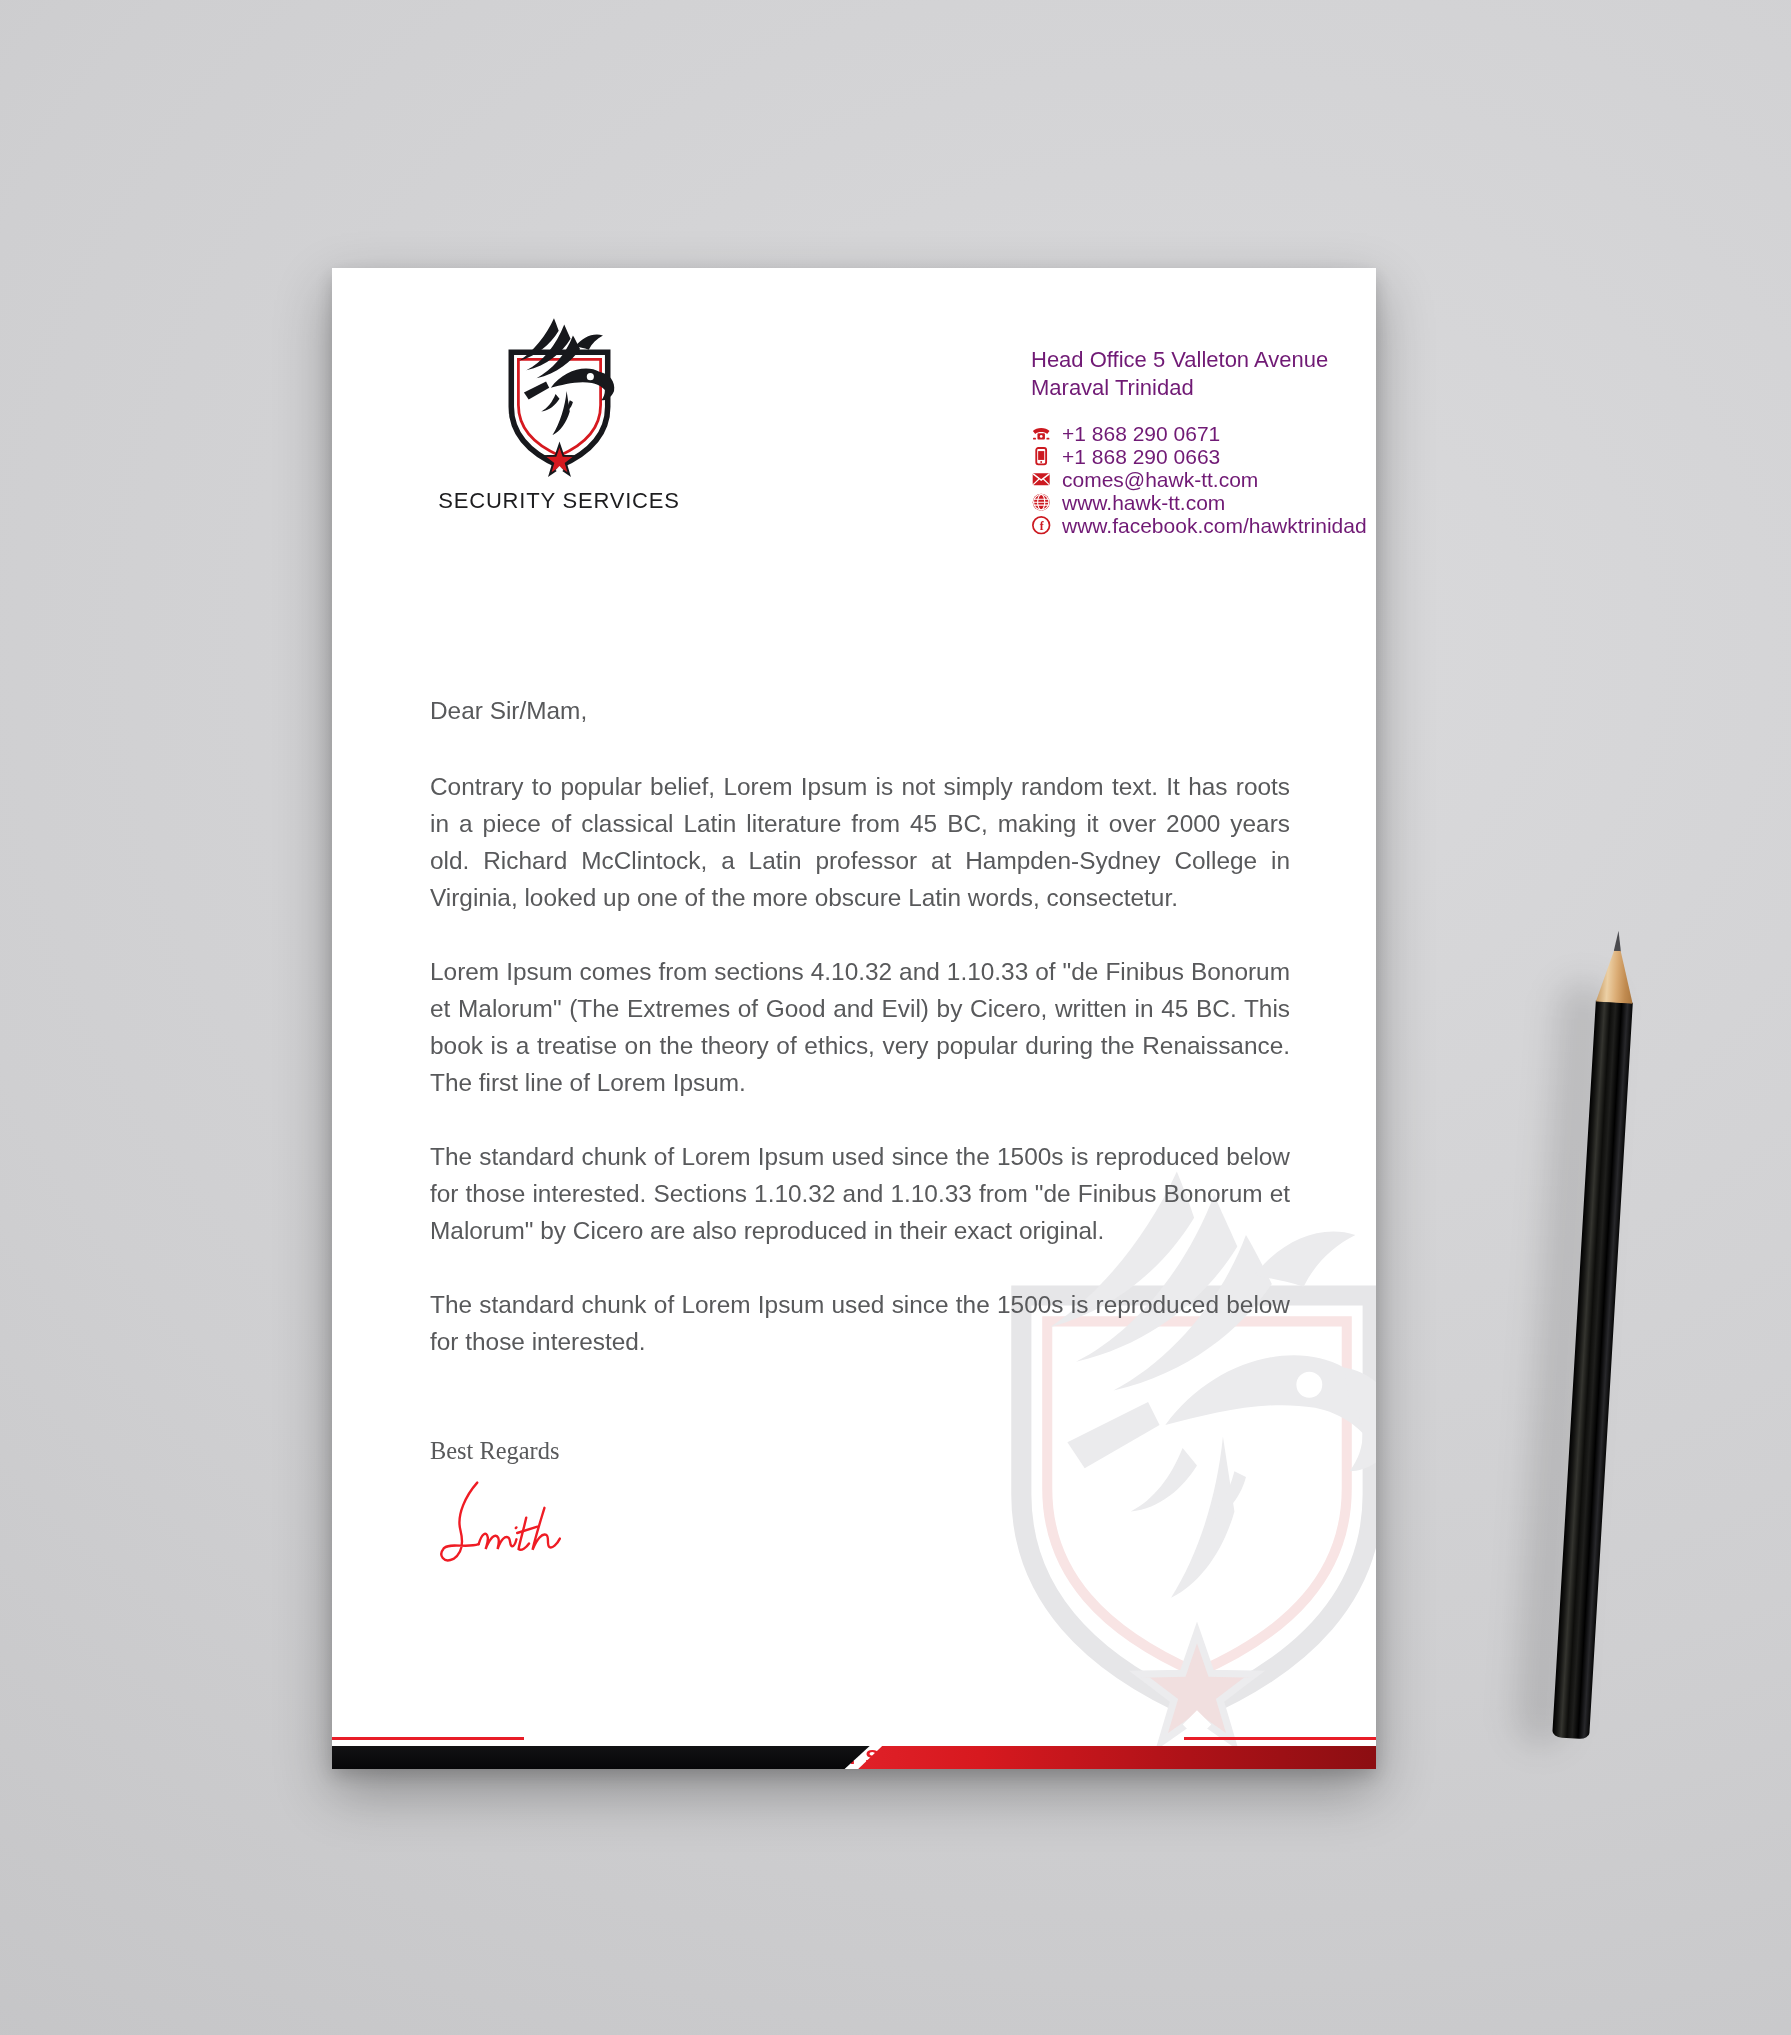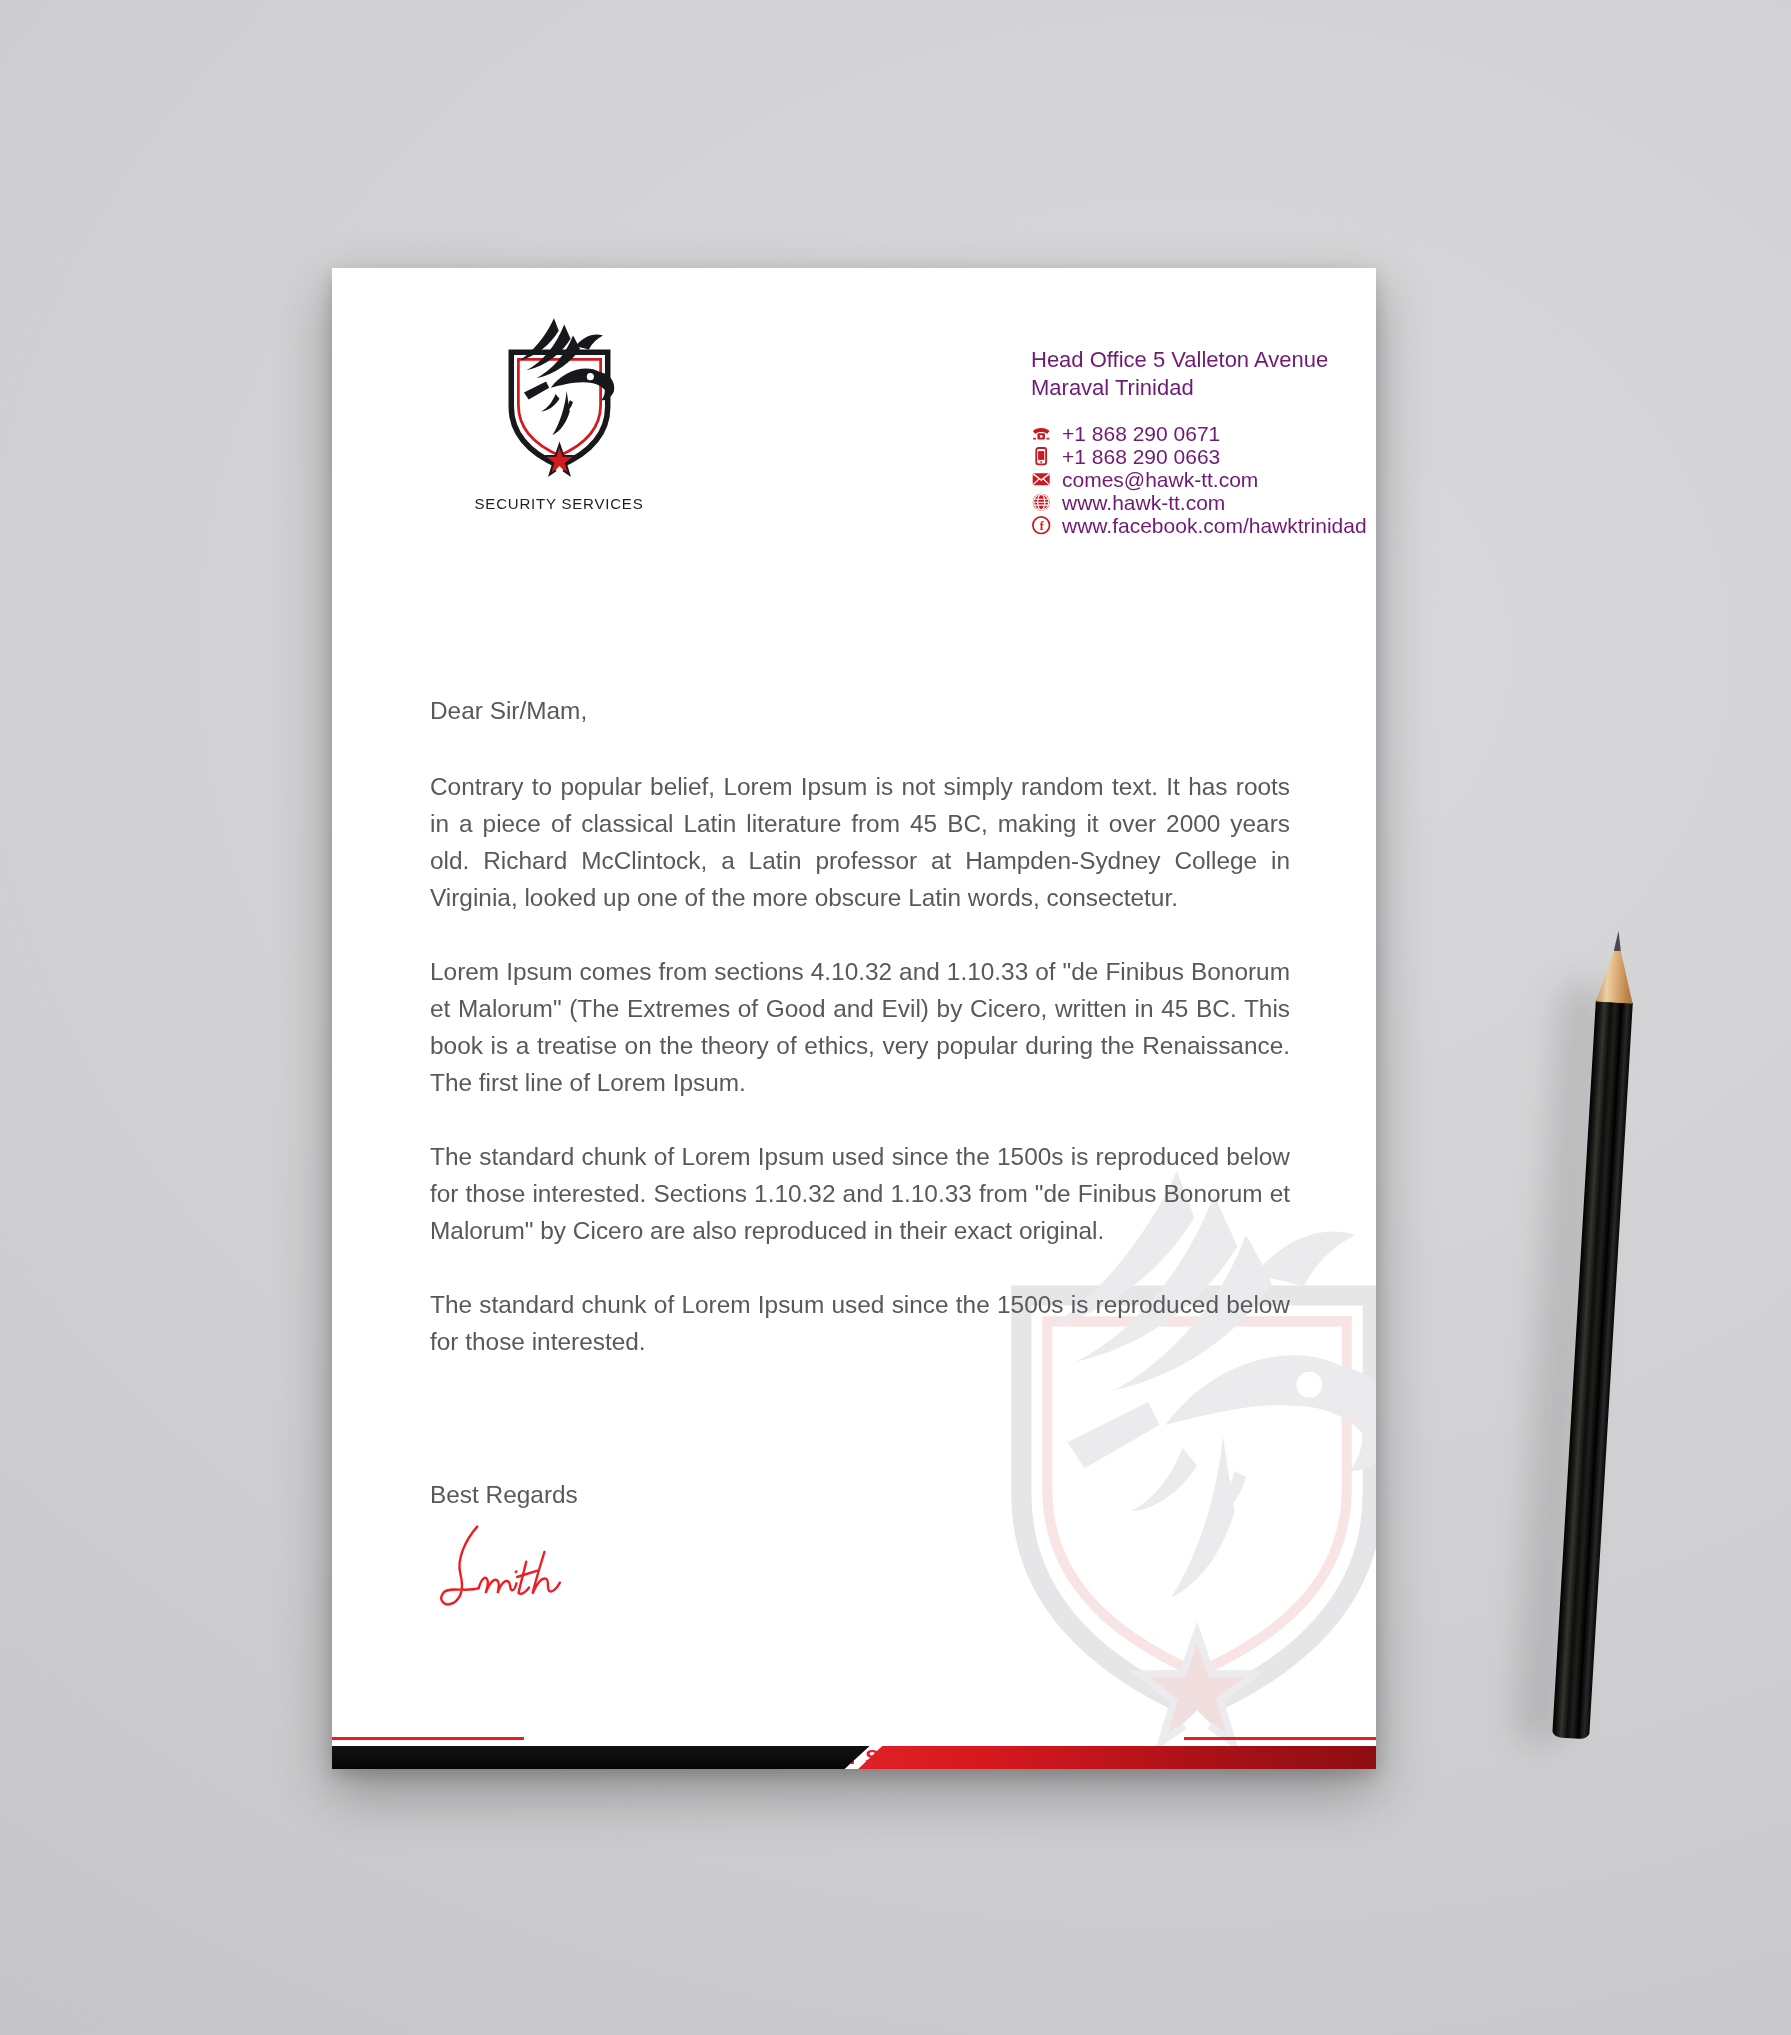--- a/index.html
+++ b/index.html
@@ -25,38 +25,38 @@
   .logo { position:absolute; left:96px; top:47px; width:262px; text-align:center; z-index:2; }
   .logo svg.emblem { display:block; margin:0 auto; width:119px; height:166px; }
   .brand-title {
     margin-top:-6.5px; font-size:59px; font-weight:700; letter-spacing:18px; margin-right:-18px;
     color:#c01d22;
     background:linear-gradient(115deg,#a8181c 0%,#d92d33 30%,#e8454b 48%,#a3161a 72%,#c9242a 100%);
     -webkit-background-clip:text; background-clip:text; -webkit-text-fill-color:transparent;
     line-height:1.02; white-space:nowrap;
   }
   .brand-subtitle {
-    font-size:15px; letter-spacing:0.8px; color:#1d1d1f; white-space:nowrap;
-    margin-top:14px; font-weight:400;
+    font-size:22px; letter-spacing:0.8px; color:#1d1d1f; white-space:nowrap;
+    margin-top:7px; font-weight:400;
   }
 
   
   .contact { position:absolute; left:699px; top:78px; z-index:2; color:#701a75; }
   .contact-address { font-size:22px; line-height:28px; }
   .contact-list { margin-top:20px; }
   .contact-row { display:flex; align-items:center; height:23px; font-size:21px; }
   .contact-row .cicon { width:31px; display:flex; align-items:center; }
   .contact-row svg { width:20.4px; height:20.4px; }
 
   
   .letter-body { position:absolute; left:98px; top:424px; width:860px; z-index:2;
     color:#58595b; font-size:24.4px; line-height:37px; }
   .salutation { margin-bottom:39px; }
   .letter-body p.par { text-align:justify; margin-bottom:37px; }
-  .closing { margin-top:116px; }
+  .closing { margin-top:72px;font-family:Liberation Serif, serif; }
   .signature { margin-top:8.1px; margin-left:-8.1px; width:191px; height:98px; }
 
   
   .tagline { position:absolute; left:0; right:0; top:1440px; z-index:3;
     display:flex; align-items:center; gap:31px; }
   .tag-line-rule { flex:1; height:2.4px; background:#e81c27; }
   .tagline-text { font-size:21px; font-weight:700; letter-spacing:2px; color:#e81c27; white-space:nowrap;margin-top:37px; }
 
   .stripes { position:absolute; left:0; right:0; bottom:0; height:23px; z-index:4; }
   .stripe-black { position:absolute; inset:0; background:linear-gradient(180deg,#121214,#060608);

